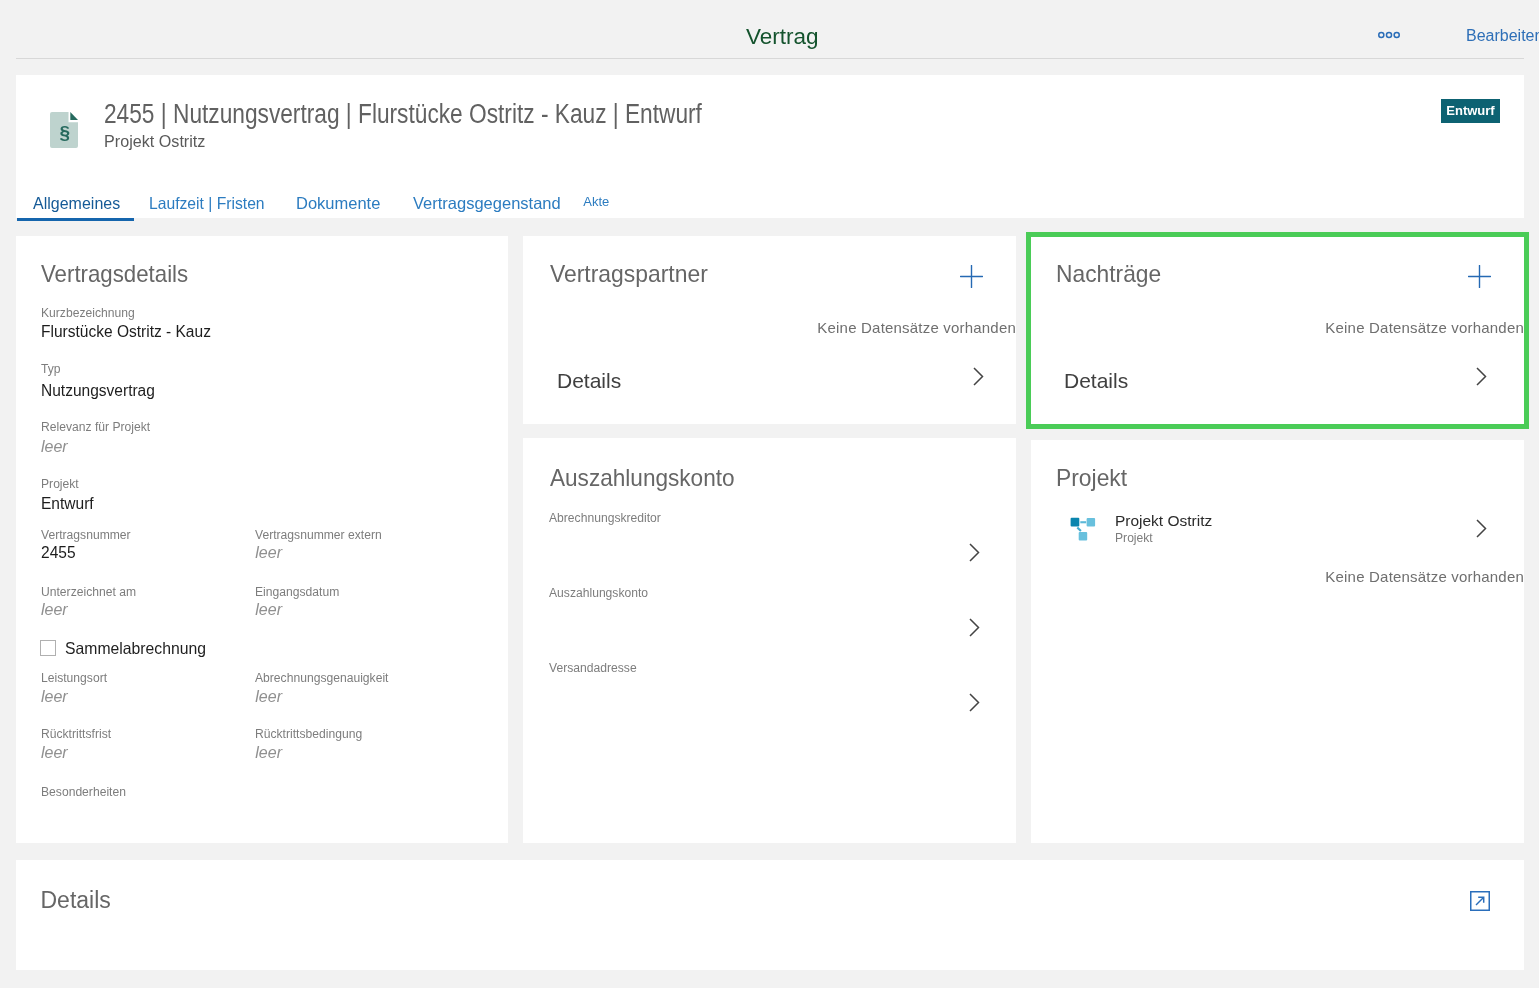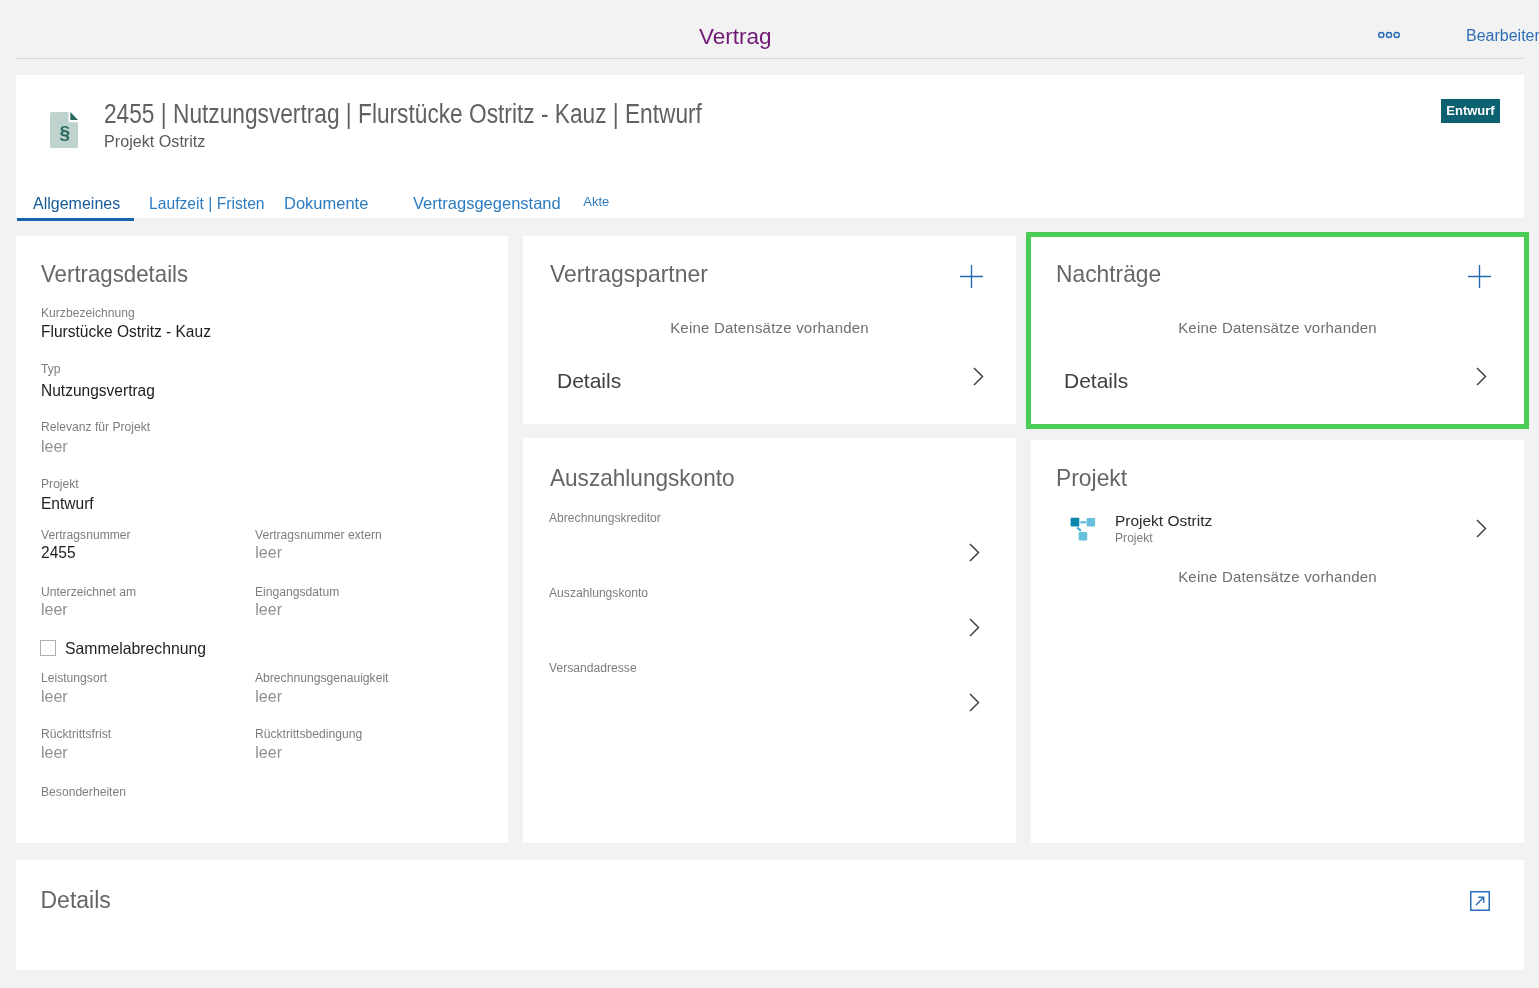--- a/index.html
+++ b/index.html
@@ -2,50 +2,50 @@
 <html><head>
 <meta charset="utf-8">
 <style>
 *{margin:0;padding:0;box-sizing:border-box}
 html,body{width:1539px;height:988px;background:#f2f2f2;font-family:"Liberation Sans",sans-serif;position:relative;overflow:hidden}
 .t{position:absolute;line-height:1;white-space:nowrap}
 .card{position:absolute;background:#fff}
 .ctitle{position:absolute;line-height:1;white-space:nowrap;font-size:24px;color:#666}
 .lbl{position:absolute;line-height:1;white-space:nowrap;font-size:12.5px;color:#7d7d7d;transform:scaleX(0.97);transform-origin:0 0}
 .val{position:absolute;line-height:1;white-space:nowrap;font-size:16px;color:#1d1d1d;transform:scaleX(0.97);transform-origin:0 0}
-.leer{position:absolute;line-height:1;white-space:nowrap;font-size:16px;color:#909090}
-.keine{position:absolute;line-height:1;text-align:center;font-size:15px;color:#6f6f6f;letter-spacing:0.2px}
+.leer{position:absolute;line-height:1;white-space:nowrap;font-size:16px;font-style:italic;color:#909090}
+.keine{position:absolute;line-height:1;text-align:right;font-size:15px;color:#6f6f6f;letter-spacing:0.2px}
 .details{position:absolute;line-height:1;white-space:nowrap;font-size:21px;color:#404040}
 svg{position:absolute;display:block}
 </style>
 </head>
 <body>
 
-<div class="t" id="pgtitle" style="left:699px;top:26.2px;font-size:22.5px;color:#701a75">Vertrag</div>
+<div class="t" id="pgtitle" style="left:746px;top:26.2px;font-size:22.5px;color:#14532d">Vertrag</div>
 <svg style="left:1378px;top:29.5px" width="22" height="10" viewBox="0 0 22 10">
   <circle cx="3.3" cy="5" r="2.55" fill="none" stroke="#2a6db8" stroke-width="1.5"></circle>
   <circle cx="11" cy="5" r="2.55" fill="none" stroke="#2a6db8" stroke-width="1.5"></circle>
   <circle cx="18.7" cy="5" r="2.55" fill="none" stroke="#2a6db8" stroke-width="1.5"></circle>
 </svg>
 <div class="t" id="bearb" style="left:1466px;top:27.5px;font-size:16px;color:#2e6fb7">Bearbeiten</div>
 <div style="position:absolute;left:16px;top:58px;width:1508px;height:1px;background:#d8d8d8"></div>
 
 <div class="card" style="left:16px;top:75px;width:1508px;height:143px"></div>
 <svg style="left:50px;top:112px" width="28" height="36" viewBox="0 0 28 36">
   <path d="M2,0 H18.5 V10.3 H28 V34 Q28,36 26,36 H2 Q0,36 0,34 V2 Q0,0 2,0 Z" fill="#bed3ce"></path>
   <path d="M20.3,0 L28,8 H20.3 Z" fill="#266a5e"></path>
   <text x="9.5" y="27" font-size="19" font-weight="bold" fill="#266a5e" font-family="Liberation Sans">§</text>
 </svg>
 <div class="t" id="htitle" style="left:104px;top:100.6px;font-size:27px;color:#616161;transform:scaleX(0.8406);transform-origin:0 0">2455 | Nutzungsvertrag | Flurstücke Ostritz - Kauz | Entwurf</div>
 <div class="t" id="hsub" style="left:104px;top:133.4px;font-size:17px;color:#5a5a5a;transform:scaleX(0.95);transform-origin:0 0">Projekt Ostritz</div>
 <div style="position:absolute;left:1441px;top:99px;width:59px;height:24px;background:#0d6272;color:#fff;font-size:13px;font-weight:bold;text-align:center;line-height:24px">Entwurf</div>
 
 <div class="t" id="tab1" style="left:32.5px;top:195.4px;font-size:16.5px;color:#155a97;transform:scaleX(0.97);transform-origin:0 0">Allgemeines</div>
 <div class="t" id="tab2" style="left:149px;top:195.4px;font-size:16.5px;color:#2c7cc0;transform:scaleX(0.95);transform-origin:0 0">Laufzeit | Fristen</div>
-<div class="t" id="tab3" style="left:284px;top:195.4px;font-size:16.5px;color:#2c7cc0">Dokumente</div>
+<div class="t" id="tab3" style="left:296px;top:195.4px;font-size:16.5px;color:#2c7cc0">Dokumente</div>
 <div class="t" id="tab4" style="left:413px;top:195.4px;font-size:16.5px;color:#2c7cc0">Vertragsgegenstand</div>
 <div class="t" id="tab5" style="left:583.3px;top:195.4px;font-size:13px;color:#2c7cc0">Akte</div>
 <div style="position:absolute;left:17px;top:218px;width:117px;height:3px;background:#1565ad"></div>
 
 <div class="card" style="left:16px;top:236px;width:492px;height:607px"></div>
 <div class="ctitle" id="ct1" style="left:41px;top:262.3px;transform:scaleX(0.927);transform-origin:0 0">Vertragsdetails</div>
 <div class="lbl" style="left:41px;top:306.6px">Kurzbezeichnung</div>
 <div class="val" style="left:41px;top:324px">Flurstücke Ostritz - Kauz</div>
 <div class="lbl" style="left:41px;top:363.1px">Typ</div>
 <div class="val" style="left:41px;top:383.2px">Nutzungsvertrag</div>

